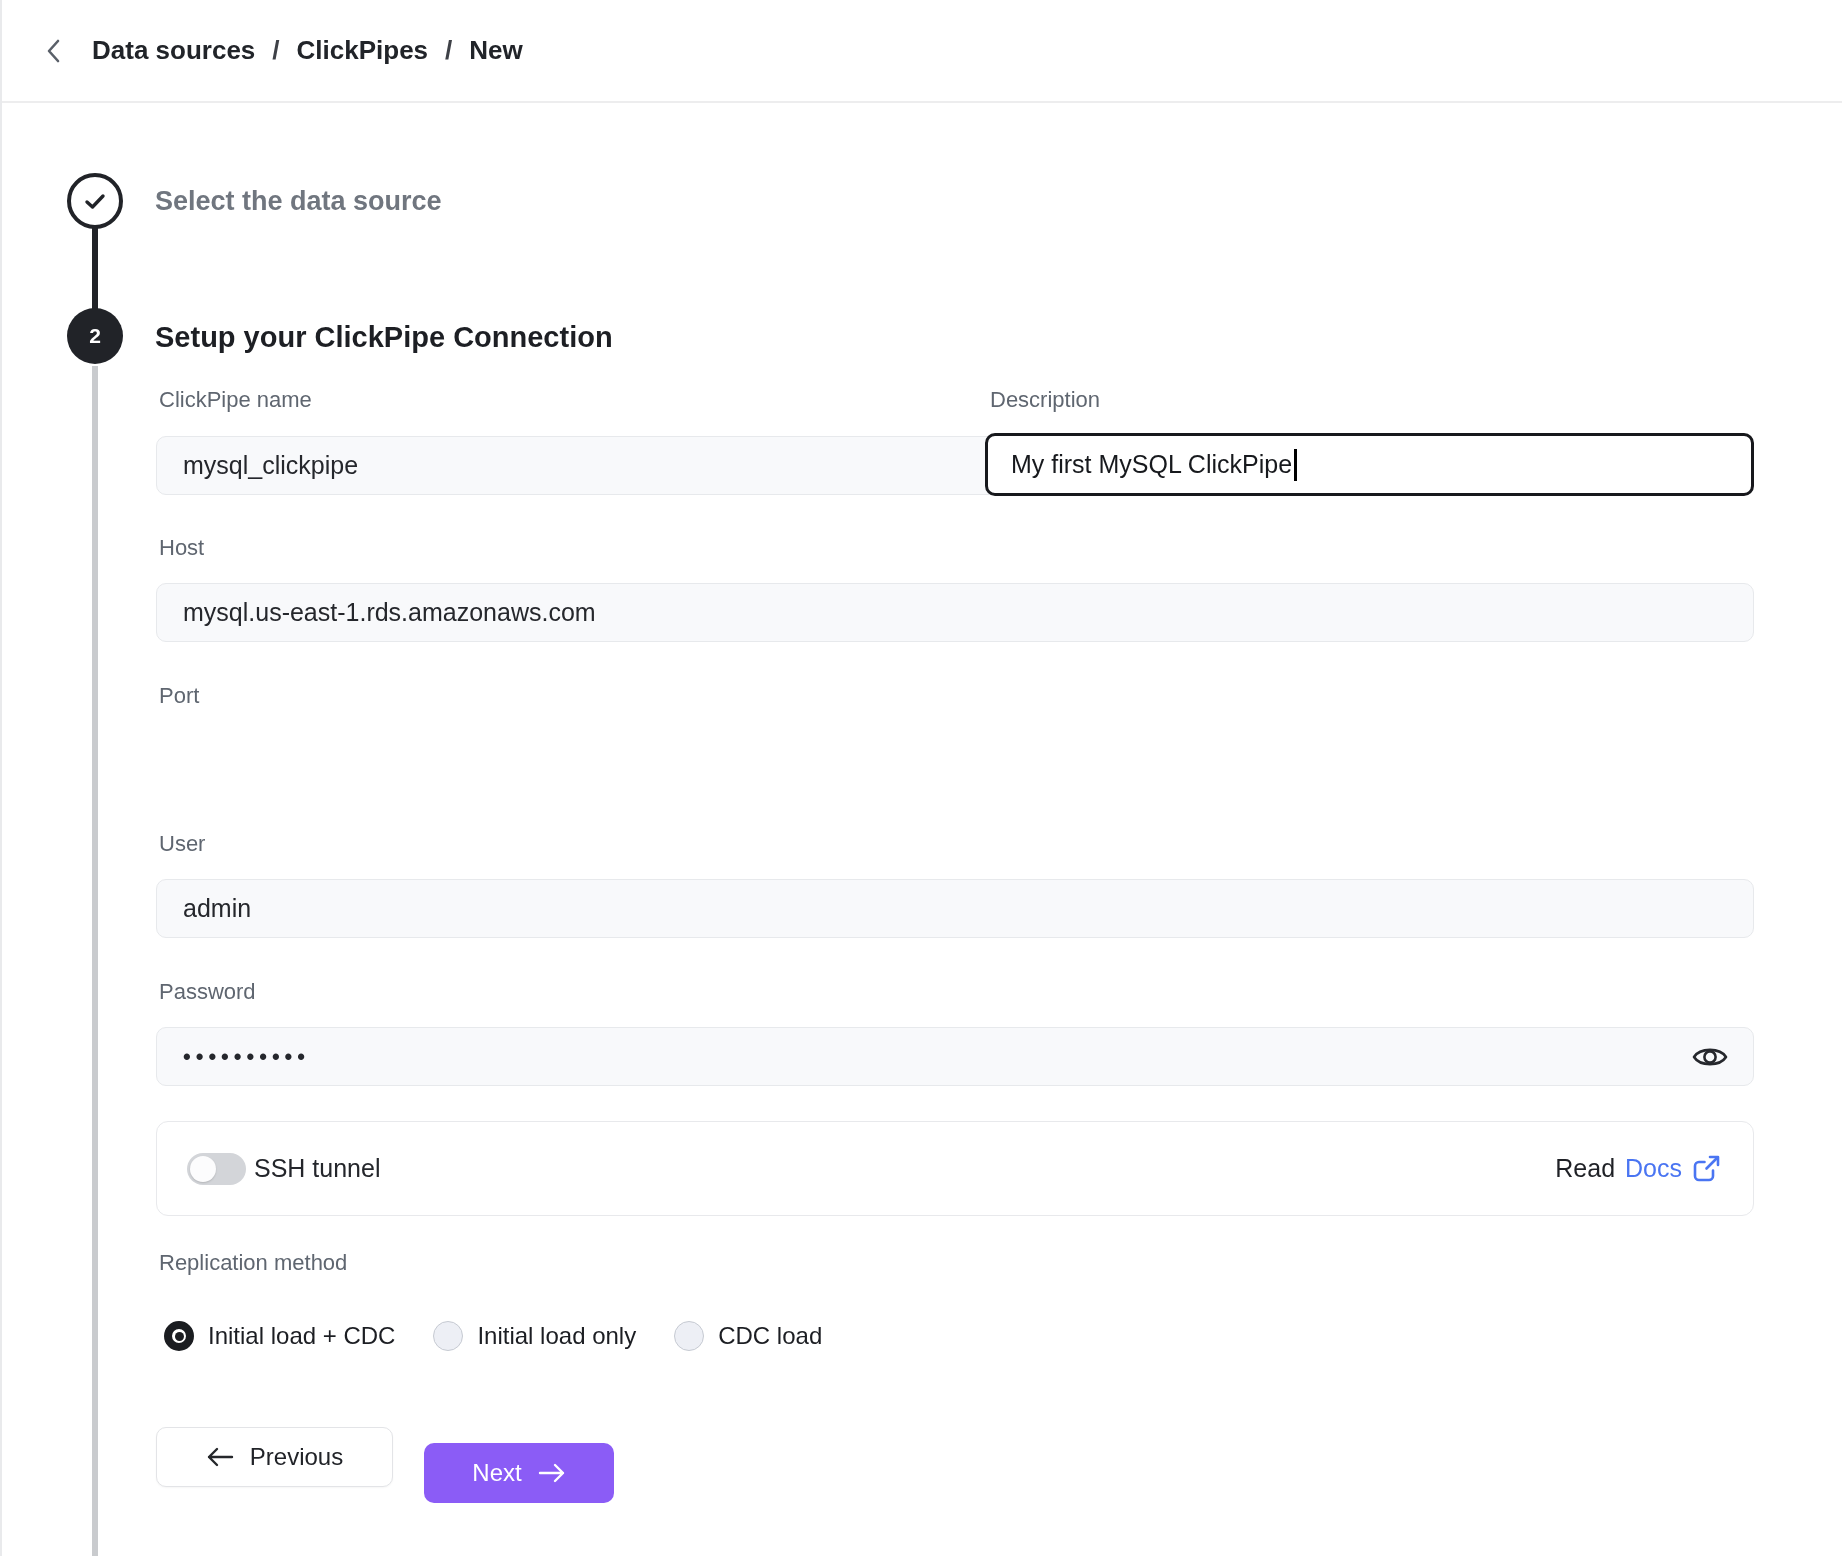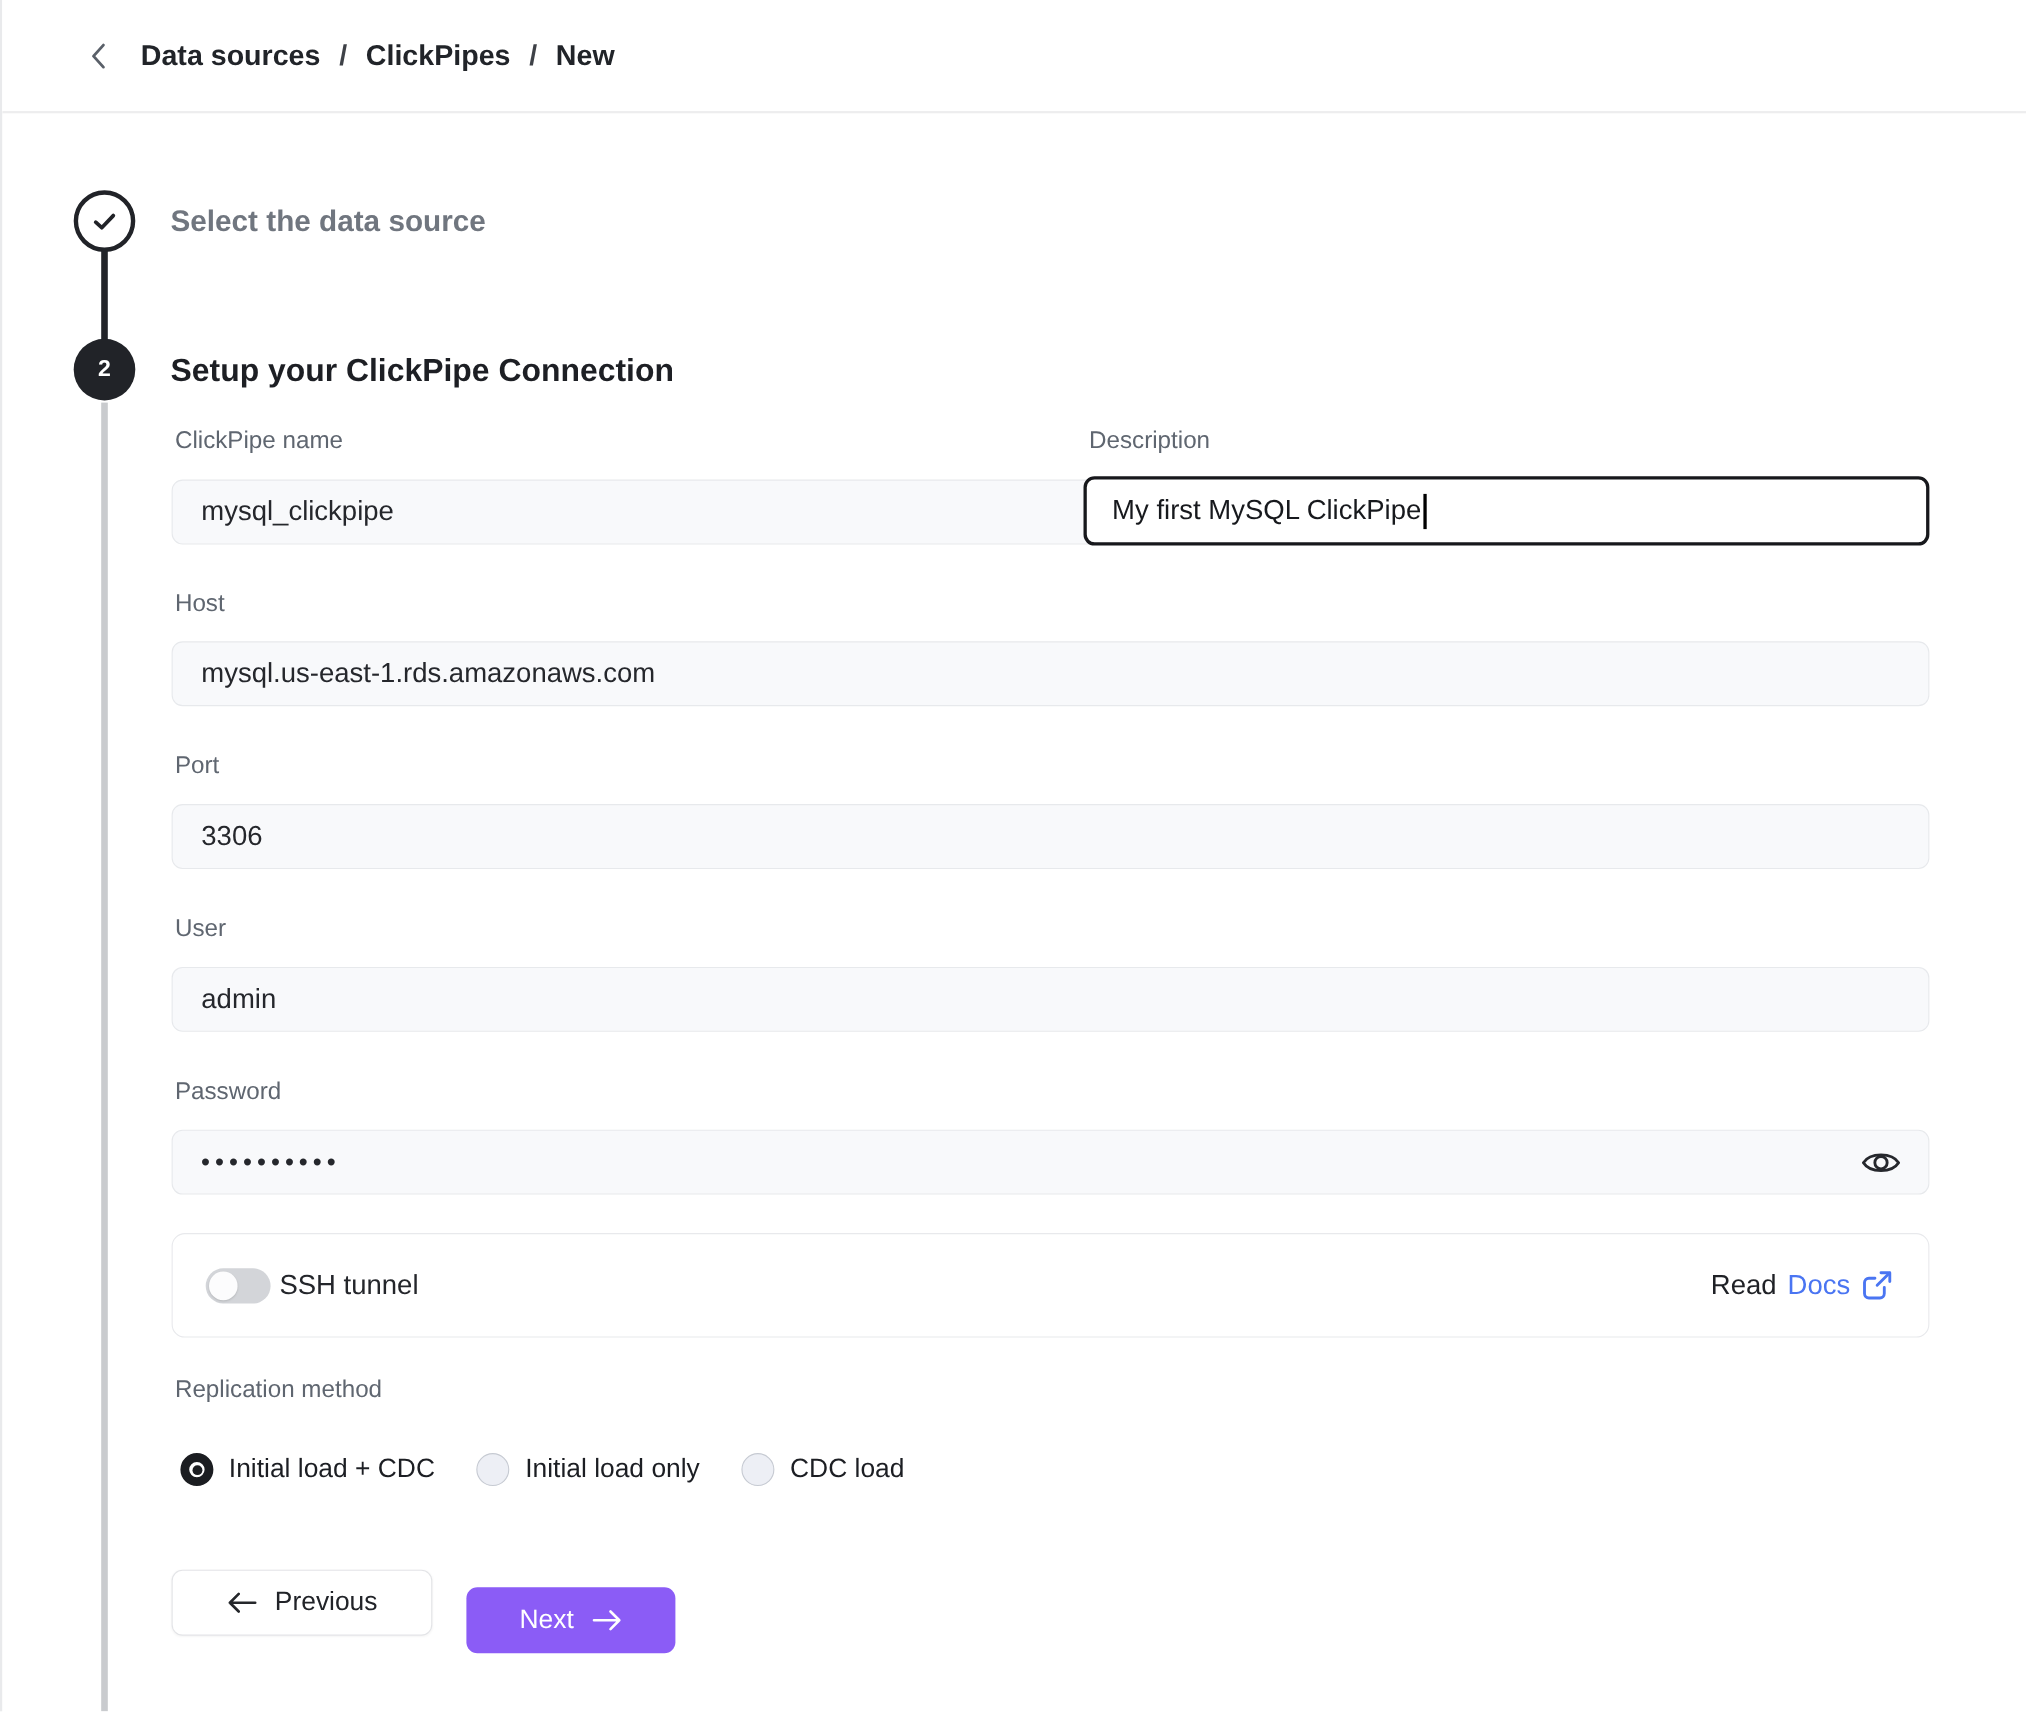--- a/index.html
+++ b/index.html
@@ -16,21 +16,21 @@
   }
 
   
   .header {
     position: absolute;
     top: 0; left: 0; right: 0;
     height: 103px;
     border-bottom: 2px solid #ededee;
     display: flex;
     align-items: center;
-    padding-left: 70px;
+    padding-left: 34px;
     background: #ffffff;
   }
   .back-btn {
     width: 34px; height: 34px;
     display: flex; align-items: center; justify-content: center;
     cursor: pointer;
     margin-right: 22px;
   }
   .breadcrumb {
     display: flex;
@@ -290,21 +290,20 @@
   <div class="field-label lbl-desc">Description</div>
   <div class="inp-desc">
     <span>My first MySQL ClickPipe</span>
     <span class="caret"></span>
   </div>
 
   <div class="field-label lbl-host">Host</div>
   <input class="text-input inp-host" value="mysql.us-east-1.rds.amazonaws.com" style="">
 
   <div class="field-label lbl-port">Port</div>
-  <input class="text-input inp-port" value="3306" style="">
 
   <div class="field-label lbl-user">User</div>
   <input class="text-input inp-user" value="admin" style="">
 
   <div class="field-label lbl-pwd">Password</div>
   <input class="text-input inp-pwd" value="••••••••••" style="">
   <button class="eye-btn">
     <svg width="38" height="28" viewBox="0 0 38 28" fill="none">
       <path d="M3 14 C9 4.5, 29 4.5, 35 14 C29 23.5, 9 23.5, 3 14 Z" stroke="#26282d" stroke-width="2.6" stroke-linejoin="round"></path>
       <circle cx="19" cy="14" r="5.6" stroke="#26282d" stroke-width="2.6"></circle>

